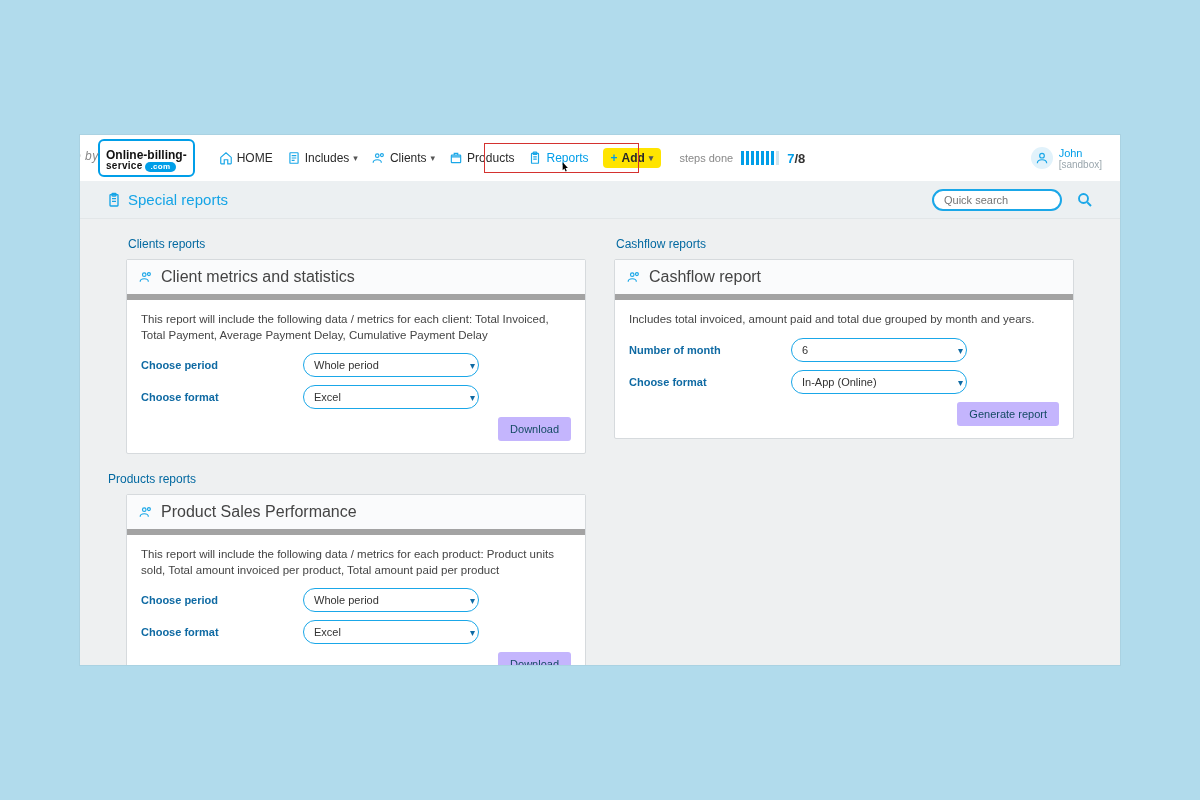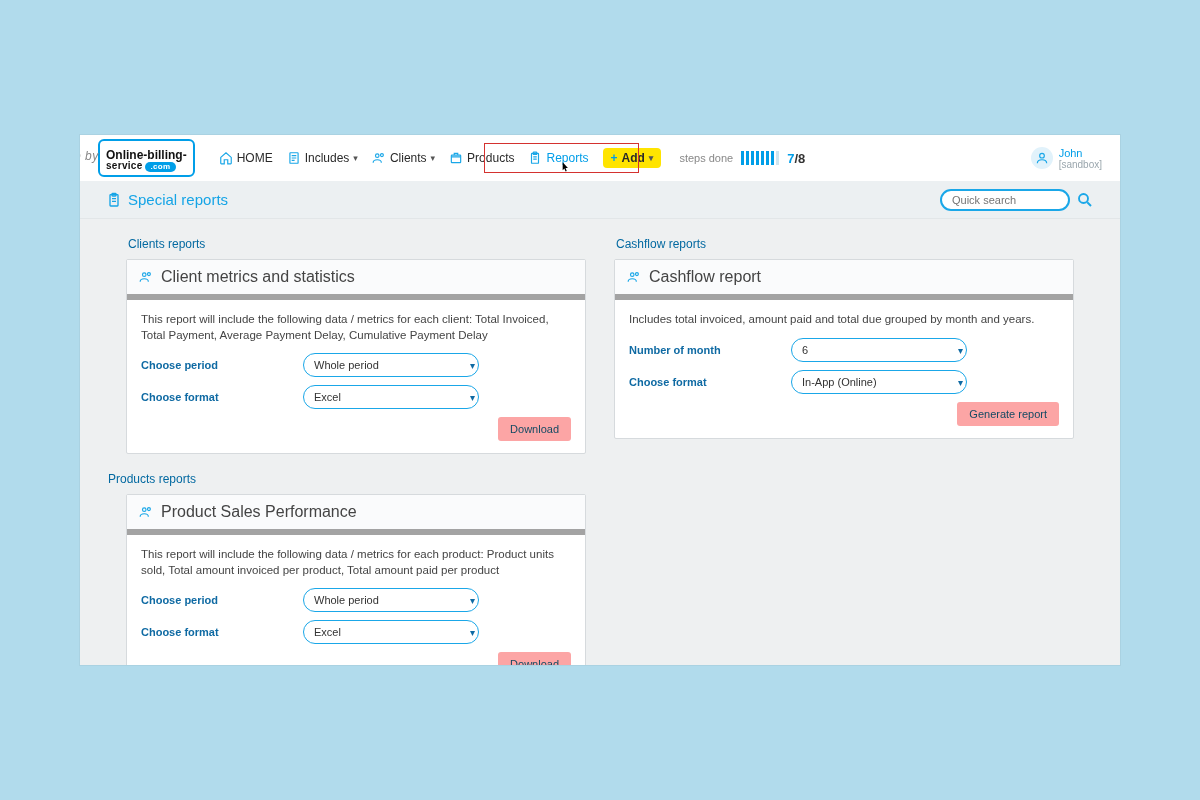--- a/index.html
+++ b/index.html
@@ -35,41 +35,41 @@
 
   .userbox { margin-left: auto; display: flex; align-items: center; gap: 6px; font-size: 11px; color: #009ee8; }
   .userbox .av { width: 22px; height: 22px; border-radius: 50%; background: #e1f2fb; display: flex; align-items: center; justify-content: center; }
   .userbox .av svg { width: 14px; height: 14px; }
   .userbox .sub { display: block; color: #9aa6ad; font-size: 10px; }
 
   
   .titlebar { height: 38px; background: #ecf0f2; display: flex; align-items: center; padding: 0 26px; border-bottom: 1px solid #e2e6e8; }
   .titlebar .title { color: #15a4e6; font-size: 15px; display: flex; align-items: center; gap: 6px; }
   .titlebar .title svg { width: 16px; height: 16px; }
-  .search { margin-left: auto; display: flex; align-items: center; gap: 6px; justify-content: center; }
+  .search { margin-left: auto; display: flex; align-items: center; gap: 14px; justify-content: center; }
   .search input { width: 130px; height: 22px; border: 2px solid #1aa7e8; border-radius: 12px; padding: 0 10px; font-size: 11px; outline: none; color: #1aa7e8; }
   .search .mag { width: 18px; height: 18px; color: #1aa7e8; }
 
   
   .content { padding: 12px 46px 20px; display: grid; grid-template-columns: 1fr 1fr; column-gap: 28px; align-items: start; }
   .section-title { font-size: 12px; color: #0369a1; font-weight: 400; margin: 6px 2px 8px; }
 
   .card { border: 1px solid #d6dadd; background: #fff; border-radius: 2px; margin-bottom: 18px; }
   .card-head { background: #fafbfc; border-bottom: 6px solid #a3a3a3; padding: 8px 12px; font-size: 16px; color: #444; display: flex; align-items: center; gap: 8px; }
   .card-head svg { width: 14px; height: 14px; color: #1aa7e8; }
   .card-body { padding: 12px 14px 12px; font-size: 11.5px; color: #444; }
   .card-body p { margin-bottom: 10px; line-height: 1.35; }
 
   .row { display: flex; align-items: center; gap: 12px; margin: 8px 0; }
   .row label { width: 150px; color: #0f6aa3; font-weight: 700; font-size: 11px; }
   .pill-select { flex: 0 0 180px; height: 24px; border: 1.5px solid #1aa7e8; border-radius: 12px; background: #fff; padding: 0 22px 0 10px; font-size: 11px; color: #333; appearance: none; position: relative; }
   .sel-wrap { position: relative; flex: 0 0 180px; }
   .sel-wrap::after { content: "▾"; position: absolute; right: 8px; top: 50%; transform: translateY(-50%); font-size: 10px; color: #0f6aa3; pointer-events: none; }
   .btn-row { display: flex; justify-content: flex-end; margin-top: 6px; }
-  .btn { background: #fca5a5; border: none; color: #144a63; padding: 6px 12px; font-size: 11px; border-radius: 3px; cursor: pointer; }
+  .btn { background: #c4b5fd; border: none; color: #144a63; padding: 6px 12px; font-size: 11px; border-radius: 3px; cursor: pointer; }
 
   .left-col, .right-col { min-width: 0; }
 </style>
 </head>
 <body>
 
 <div class="frame">
   <span class="crop-left">p by</span>
 
   <div class="topbar">

